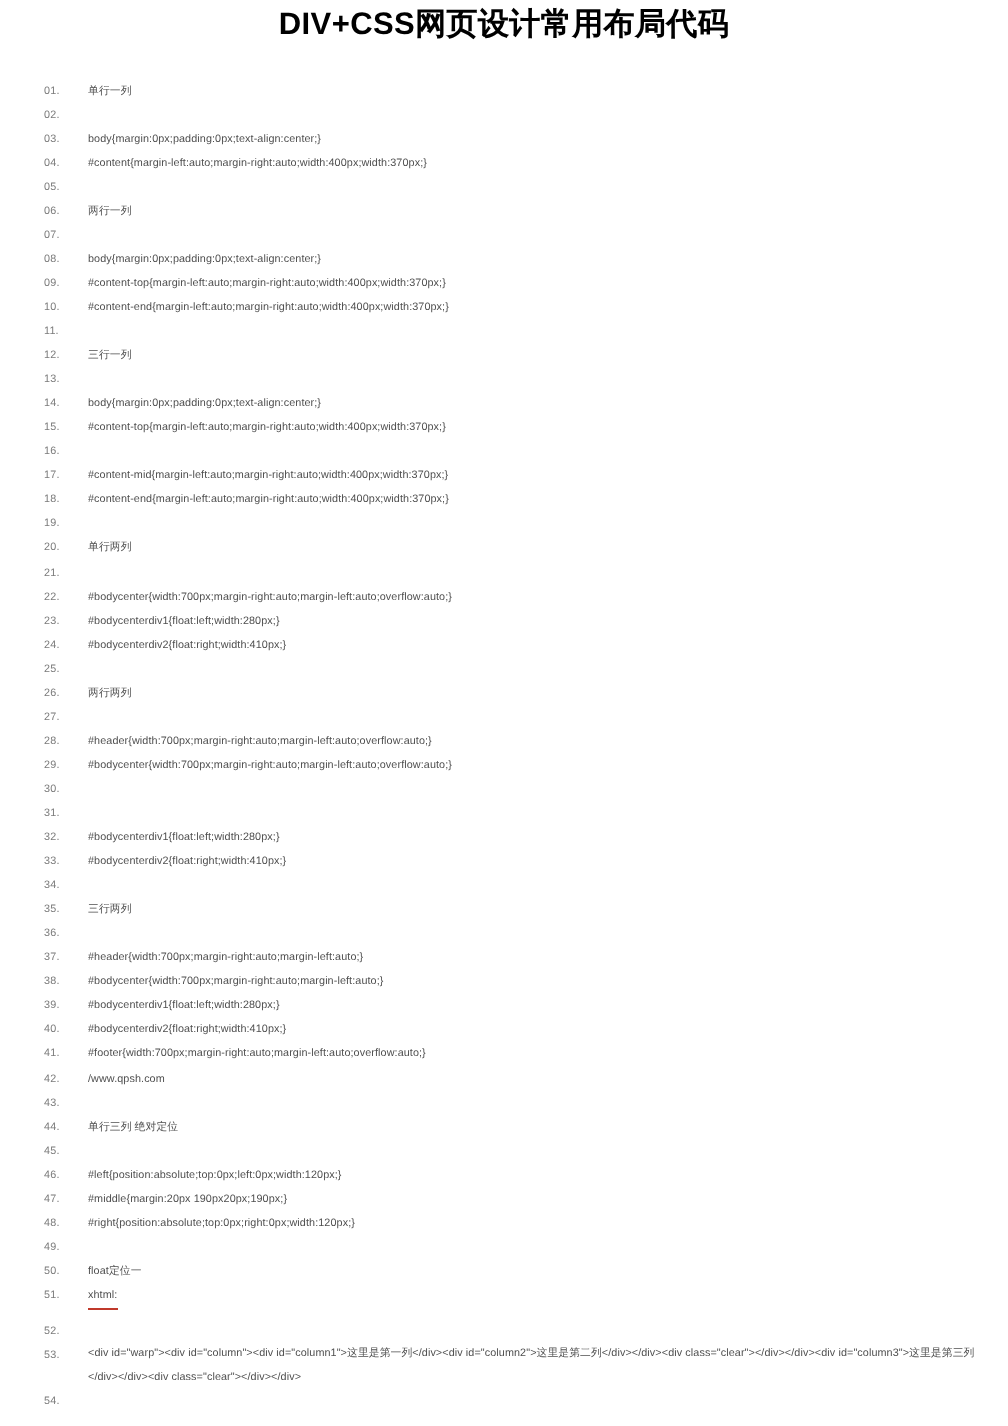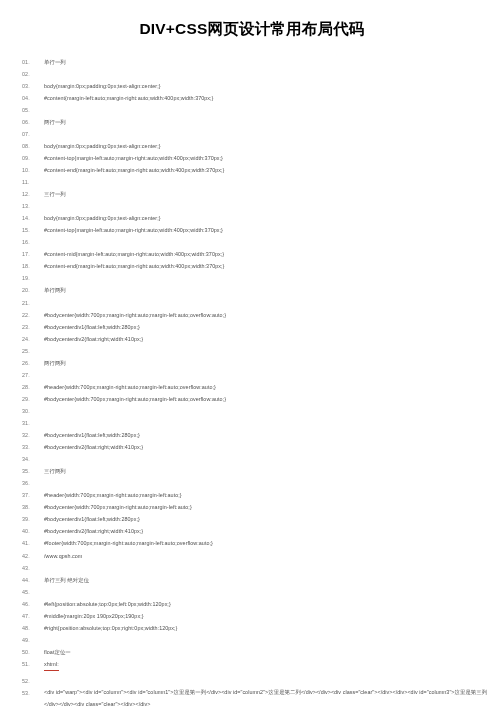--- a/index.html
+++ b/index.html
@@ -21,21 +21,21 @@
     position: relative;
     box-sizing: border-box;
   }
   .page-title {
     text-align: center;
     font-size: 15.5px;
     font-weight: bold;
     color: #000000;
     letter-spacing: 0.2px;
     margin: 0;
-    padding: 20px 0 0 0;
+    padding: 4px 0 0 0;
     line-height: 1.2;
   }
   .code-block {
     margin: 17px 0 0 0;
     padding: 0 14px 0 22px;
     box-sizing: border-box;
   }
   .code-line {
     display: flex;
     align-items: flex-start;

